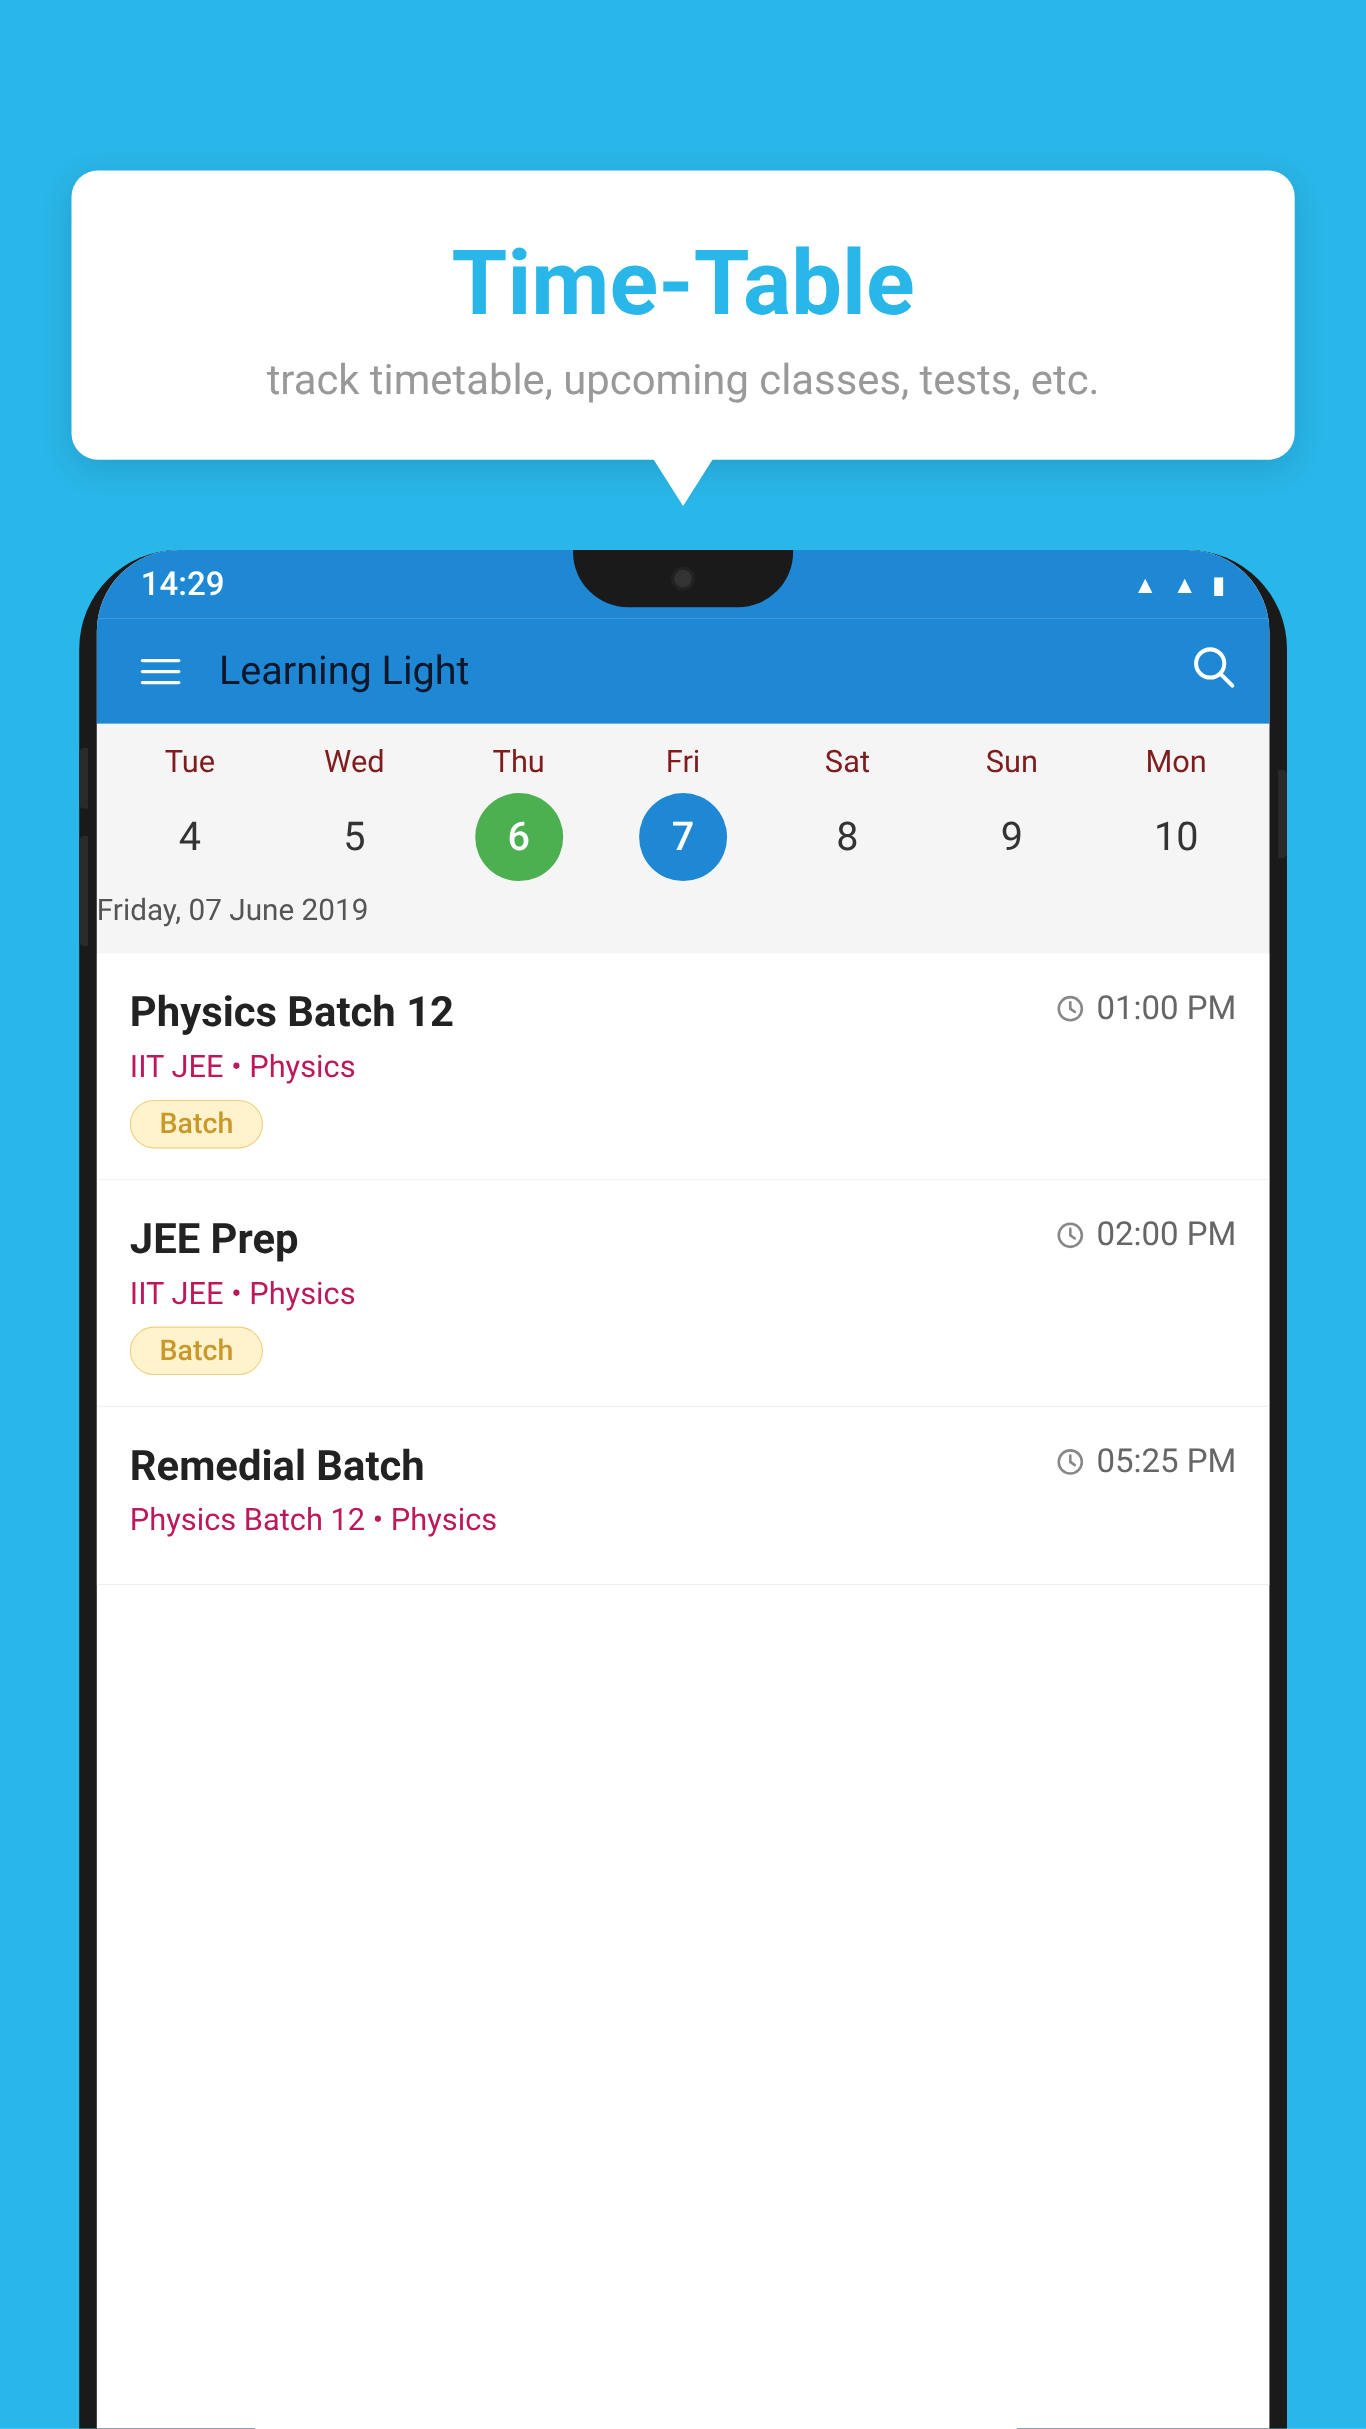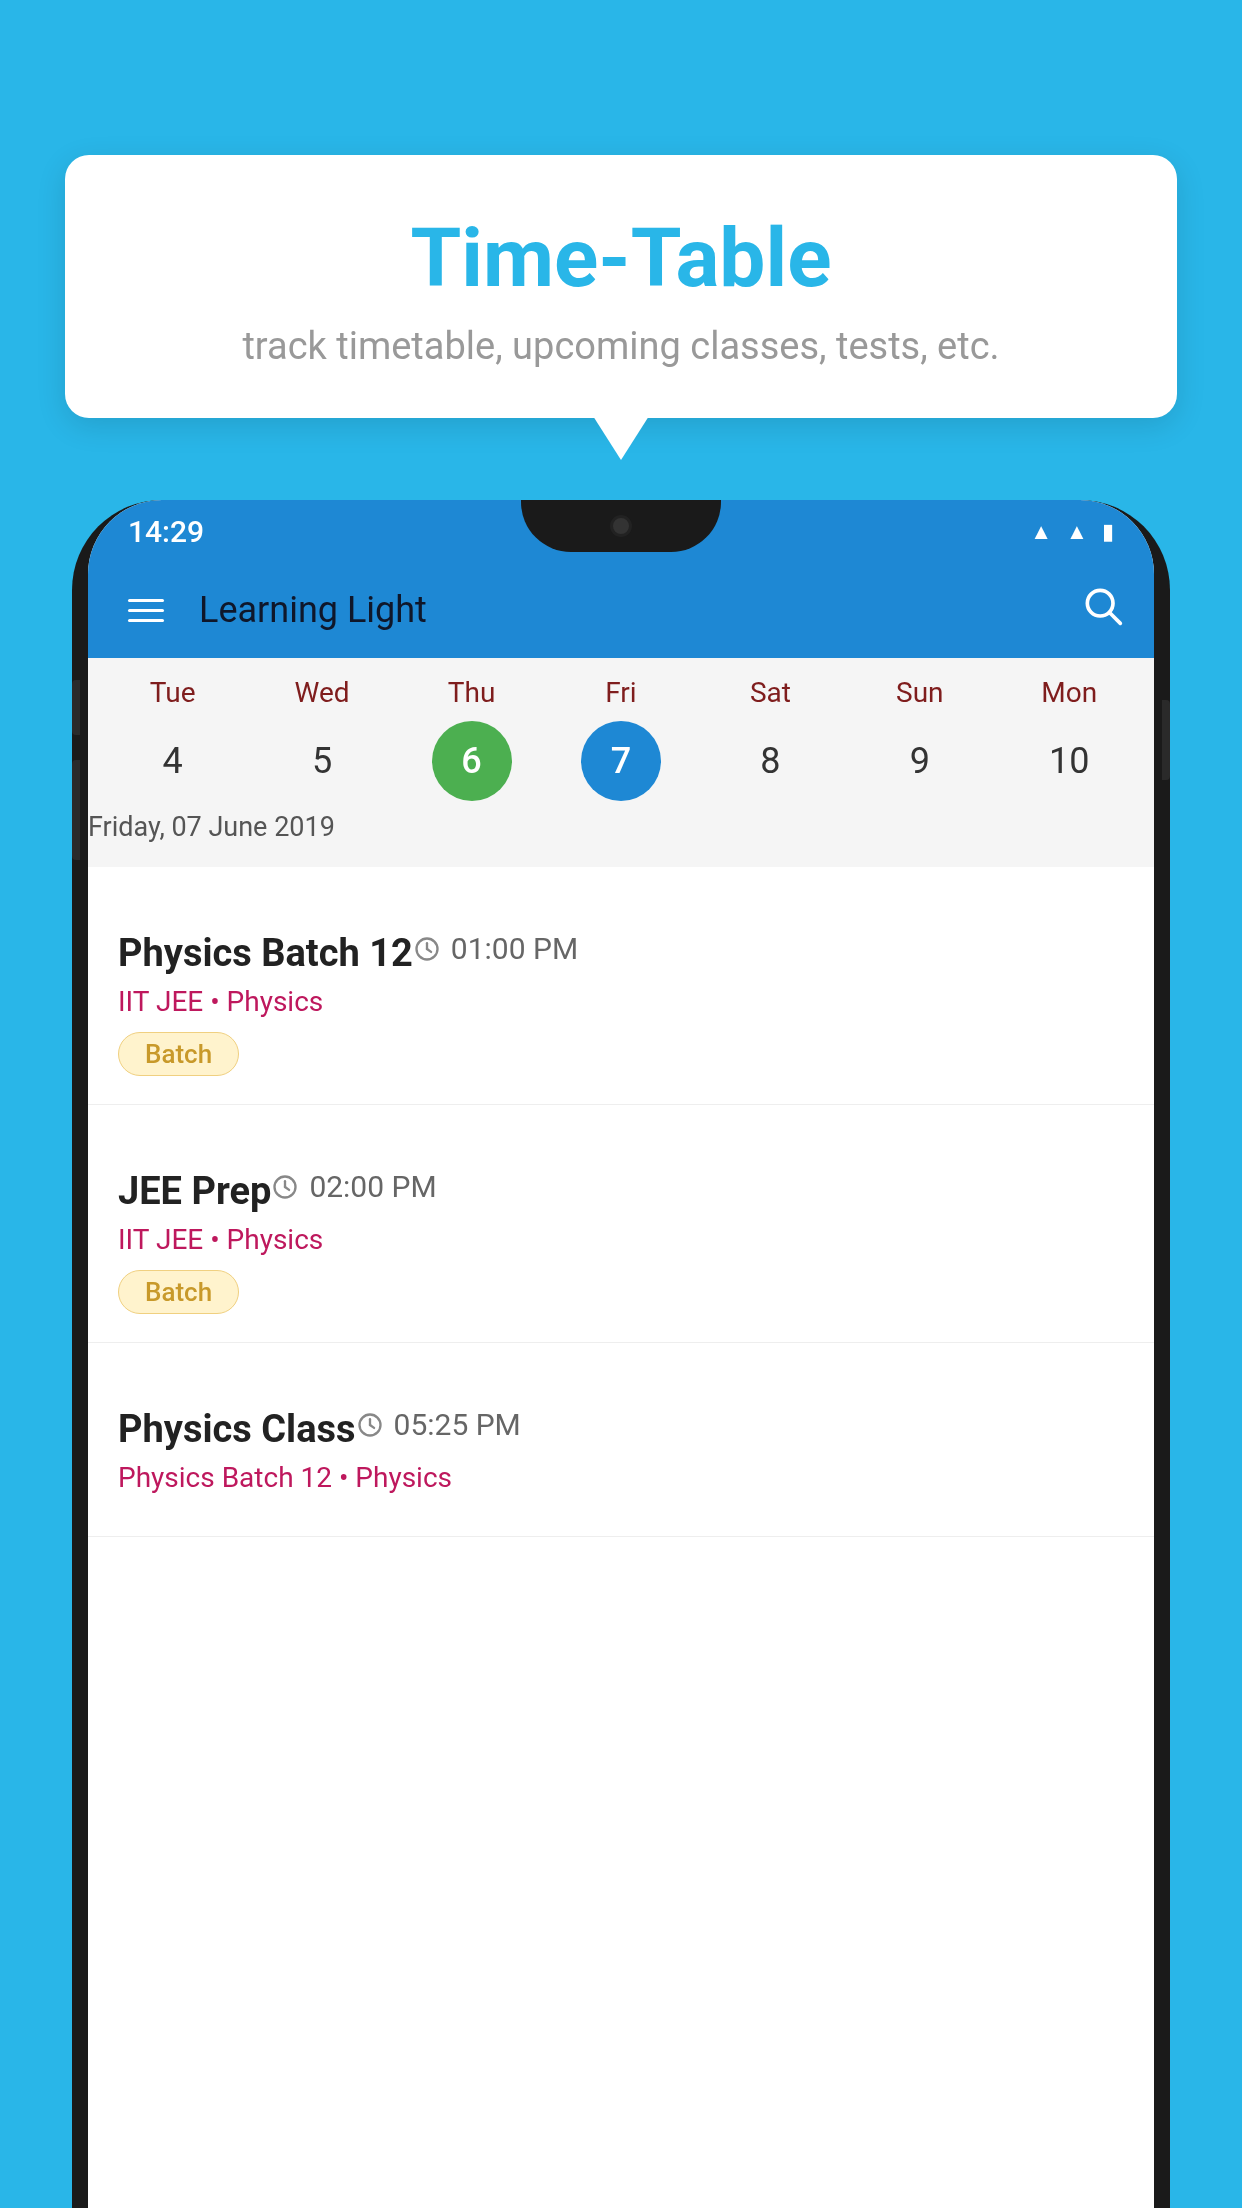--- a/index.html
+++ b/index.html
@@ -236,23 +236,23 @@
     }
 
     .schedule-item {
       padding: 32px 30px 28px;
       border-bottom: 1px solid #eee;
       background: white;
     }
 
     .schedule-item-header {
       display: flex;
+      justify-content: space-between;
       align-items: flex-start;
       margin-bottom: 10px;
-      margin-top: 32px;
     }
 
     .schedule-title {
       font-size: 38px;
       font-weight: 700;
       color: #222;
     }
 
     .schedule-time {
       display: flex;
@@ -410,21 +410,21 @@
             <line x1="12" y1="12" x2="15.5" y2="14.5" stroke="#888" stroke-width="2" stroke-linecap="round"></line>
           </svg>
           02:00 PM
         </span>
       </div>
       <div class="schedule-subtitle">IIT JEE • Physics</div>
       <span class="batch-badge">Batch</span>
     </div>
         <div class="schedule-item">
       <div class="schedule-item-header">
-        <span class="schedule-title">Physics Class</span>
+        <span class="schedule-title">Remedial Batch</span>
         <span class="schedule-time">
           <svg width="28" height="28" viewBox="0 0 24 24" fill="none">
             <circle cx="12" cy="12" r="9" stroke="#888" stroke-width="2"></circle>
             <line x1="12" y1="7" x2="12" y2="12" stroke="#888" stroke-width="2" stroke-linecap="round"></line>
             <line x1="12" y1="12" x2="15.5" y2="14.5" stroke="#888" stroke-width="2" stroke-linecap="round"></line>
           </svg>
           05:25 PM
         </span>
       </div>
       <div class="schedule-subtitle">Physics Batch 12 • Physics</div>

